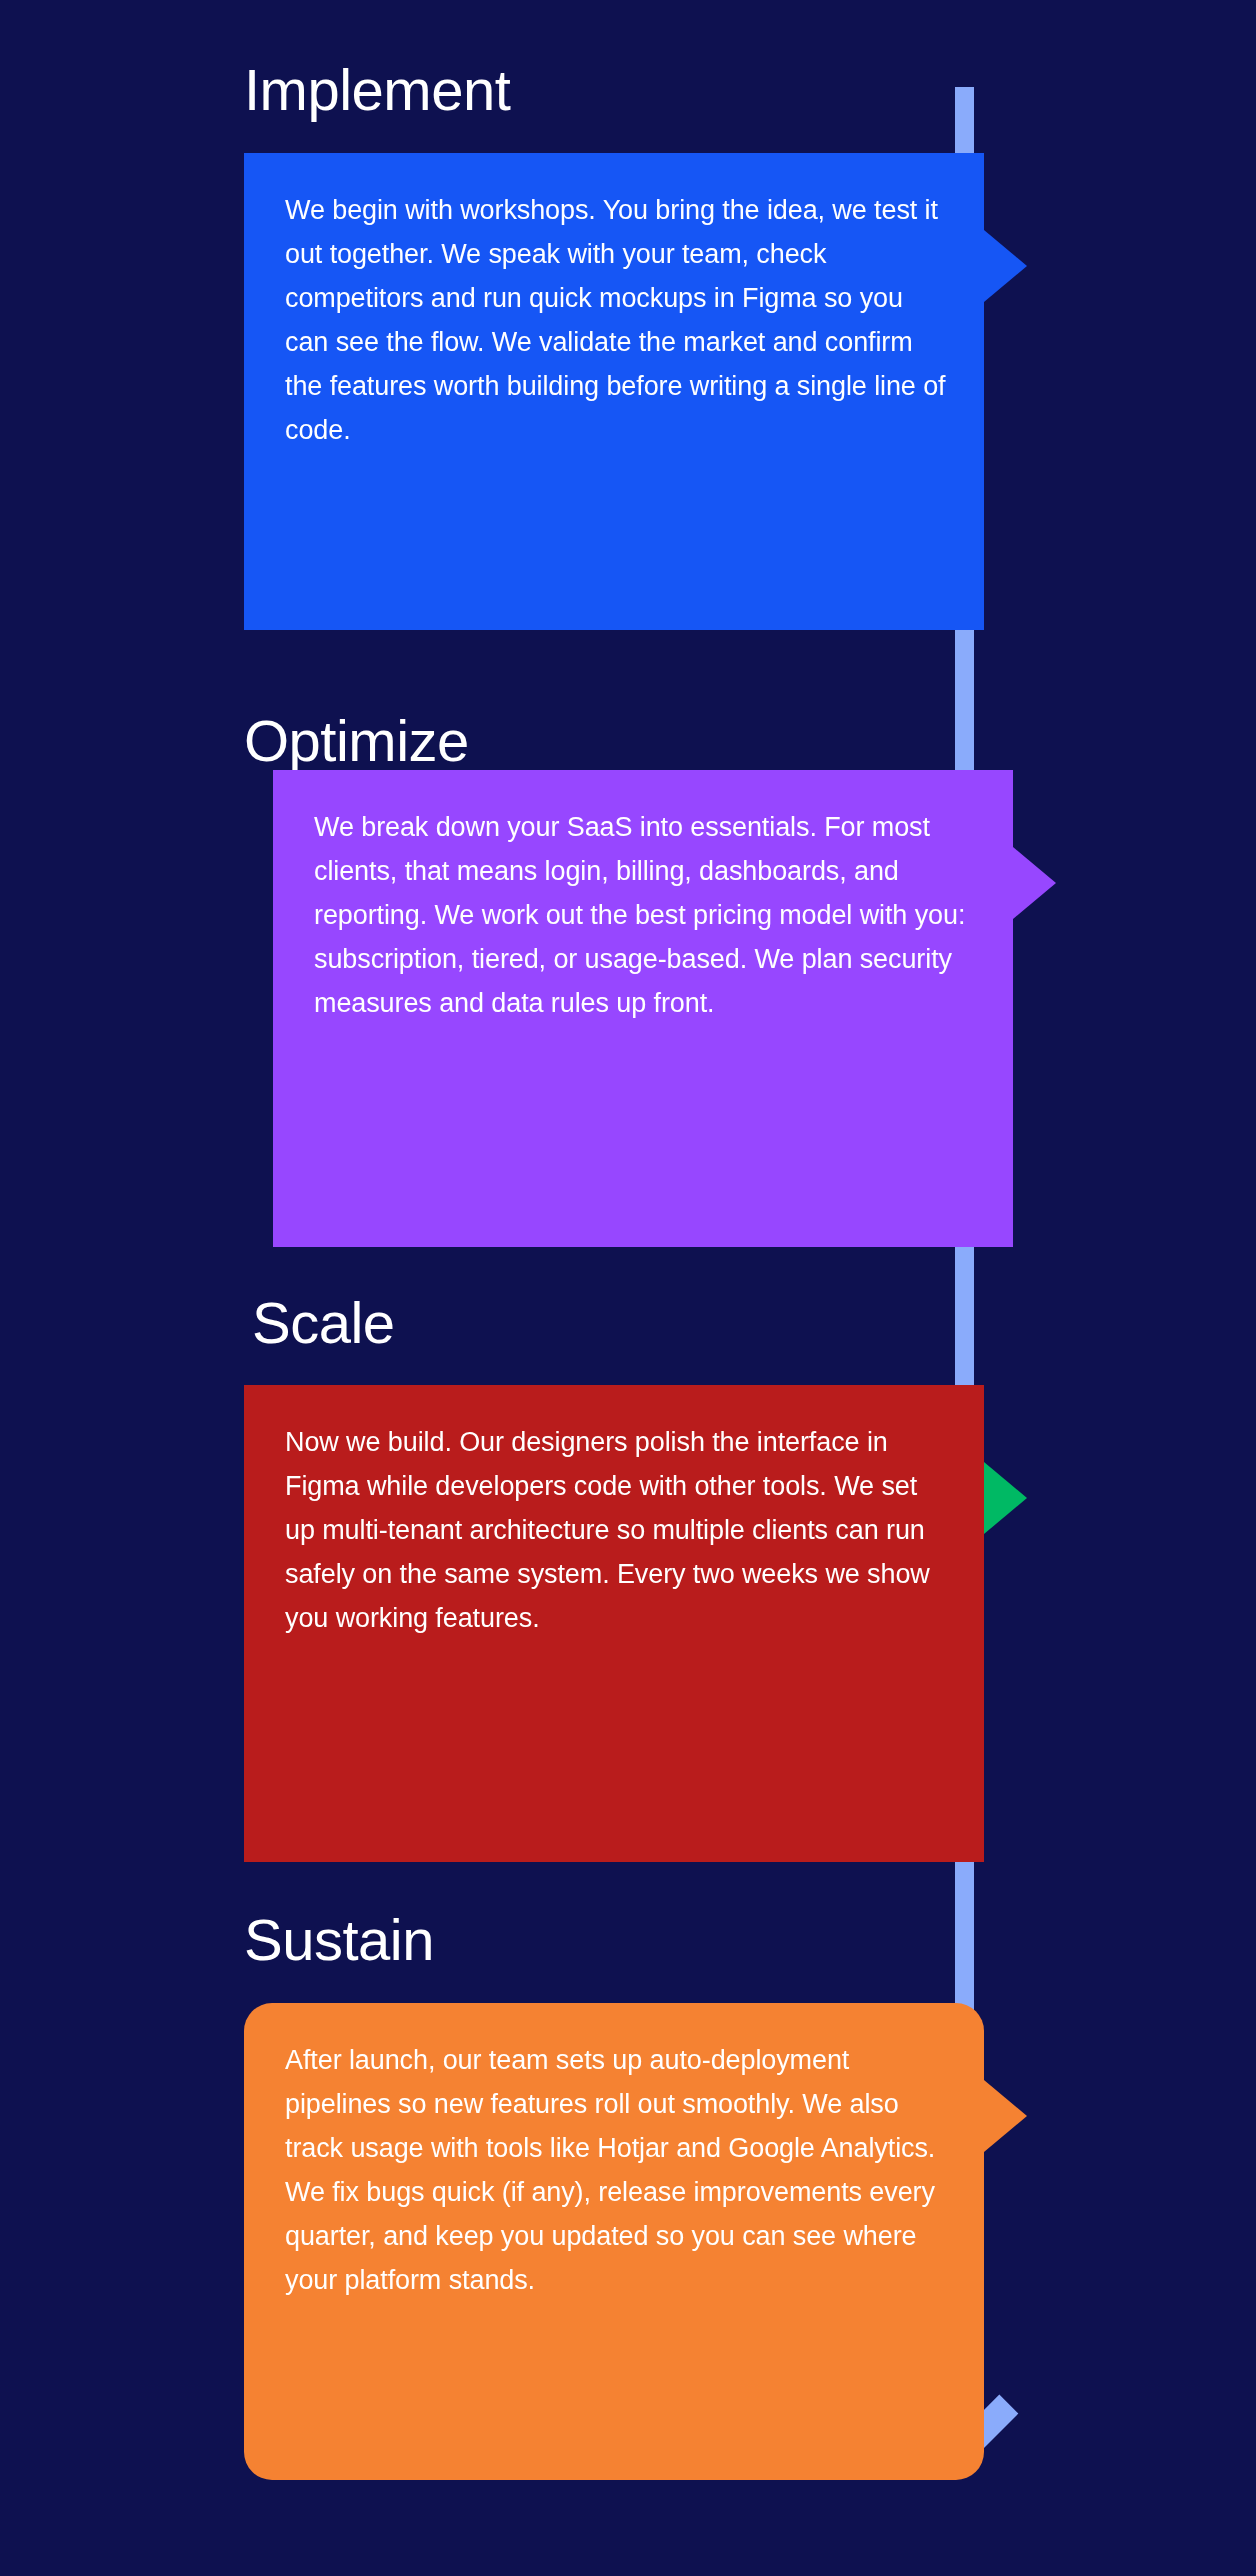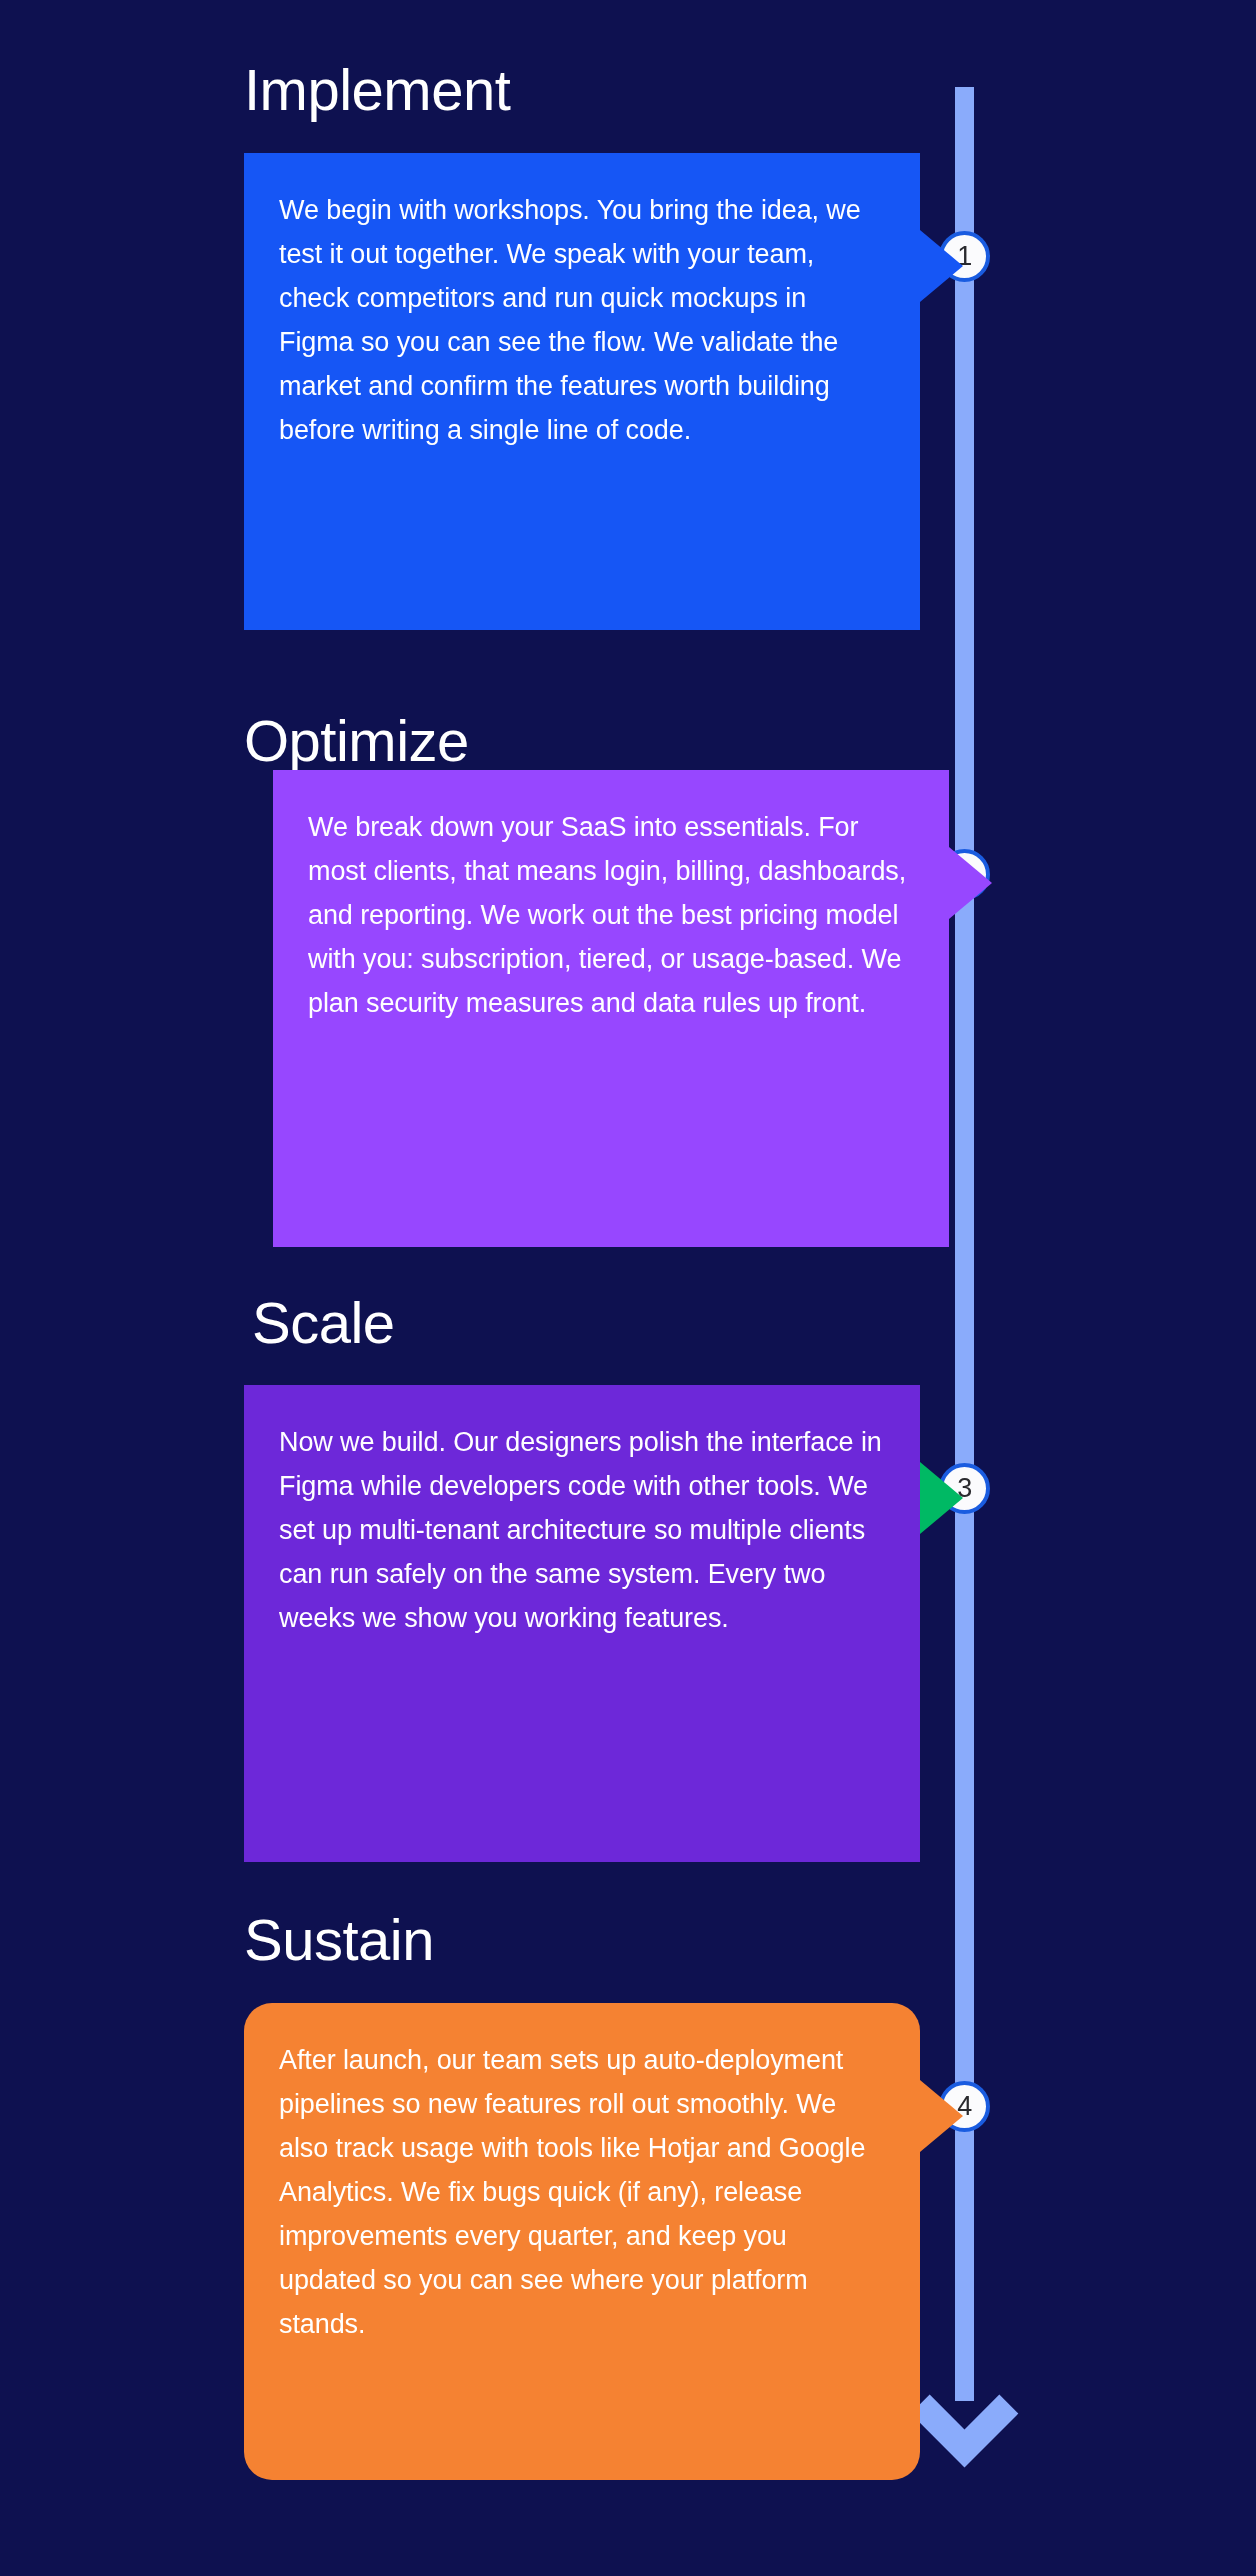--- a/index.html
+++ b/index.html
@@ -71,21 +71,22 @@
     line-height: 49px;
     color: #ffffff;
     font-weight: 400;
     letter-spacing: -0.5px;
     white-space: nowrap;
   }
 
   .card {
     position: absolute;
     left: 244px;
-    width: 676px;
+    width: 740px;
+    padding-left: 6px;
   }
 
   .card-text {
     font-family: "Liberation Sans", sans-serif;
     font-size: 27px;
     line-height: 44px;
     color: #ffffff;
     font-weight: 400;
     letter-spacing: -0.1px;
     padding: 35px 37px 35px 35px;
@@ -105,21 +106,21 @@
 
   
   .step-1 .card        { background: #1656f5; top: 153px; height: 477px; }
   .step-1 .card-pointer{ border-left-color: #1656f5; top: 77px; }
   .step-1 .step-title  { top: 65px; }
 
   .step-2 .card        { background: #9747ff; top: 770px; height: 477px; margin-left: 29px; }
   .step-2 .card-pointer{ border-left-color: #9747ff; top: 77px; }
   .step-2 .step-title  { top: 680px; margin-top: 36px; }
 
-  .step-3 .card        { background: #6d28d9; top: 1385px; height: 477px; }
+  .step-3 .card        { background: #b91c1c; top: 1385px; height: 477px; }
   .step-3 .card-pointer{ border-left-color: #00b964; top: 77px; }
   .step-3 .step-title  { top: 1298px; margin-left: 8px; }
 
   .step-4 .card        { background: #f58232; top: 2003px; height: 477px; border-radius: 28px; }
   .step-4 .card-pointer{ border-left-color: #f58232; top: 77px; }
   .step-4 .step-title  { top: 1915px; }
 
   .marker-1 { top: 231px; }
   .marker-2 { top: 849px; }
   .marker-3 { top: 1463px; }

